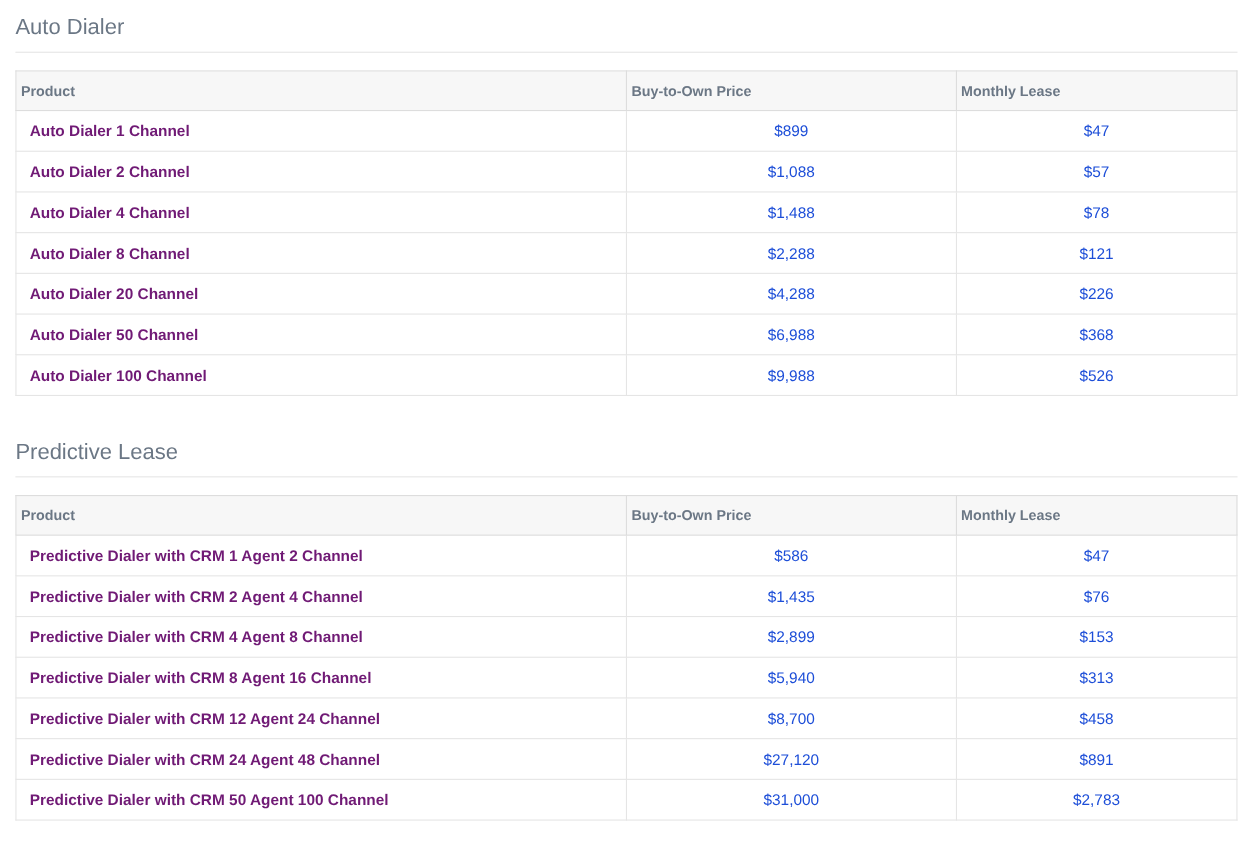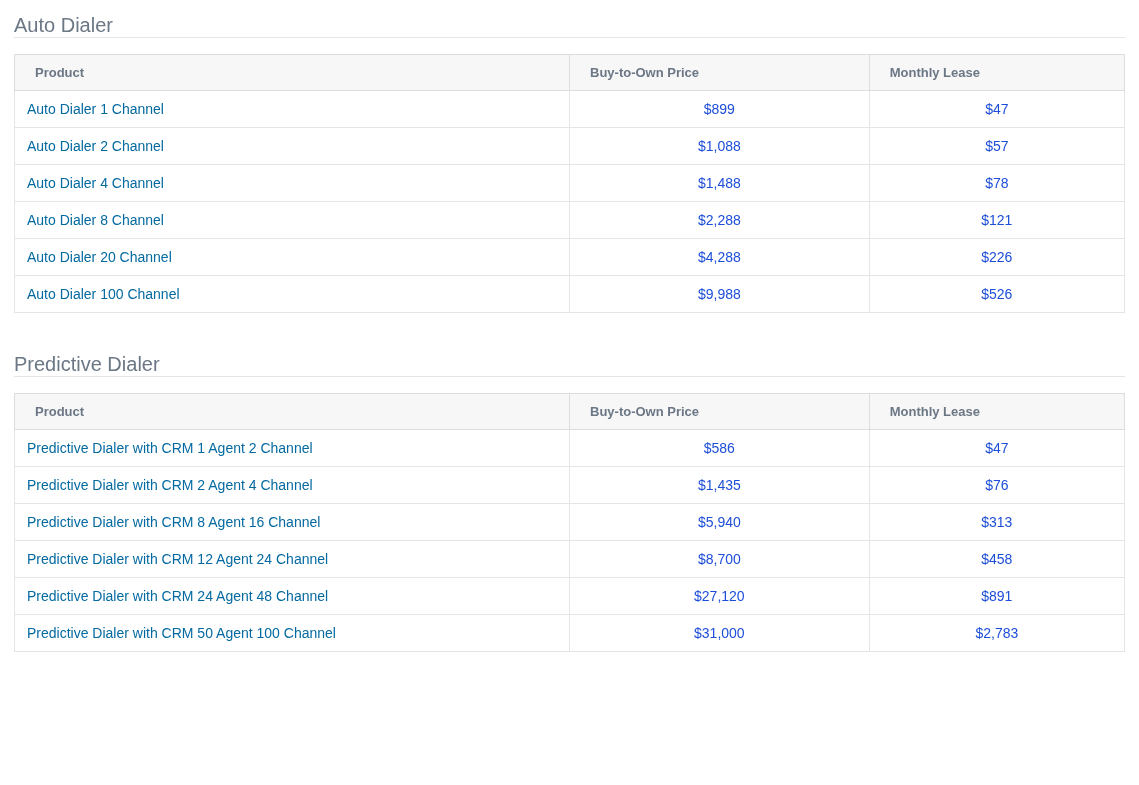--- a/index.html
+++ b/index.html
@@ -14,47 +14,48 @@
       color: #333;
       width: 1139px;
     }
     .section {
       margin-bottom: 40px;
     }
     .section-title {
       font-size: 20px;
       font-weight: 400;
       color: #6b7785;
+      padding-bottom: 10px;
       margin-bottom: 16px;
       border-bottom: 1px solid #e5e5e5;
     }
     table {
       width: 100%;
       border-collapse: collapse;
       border: 1px solid #ddd;
     }
     th {
       background: #f7f7f7;
       text-align: left;
-      padding: 10px 20px;
+      padding: 10px 4px;
       font-size: 13px;
       font-weight: 600;
       color: #6b7785;
       border: 1px solid #ddd;
     }
     td {
       padding: 10px 12px;
       font-size: 14px;
       border: 1px solid #e5e5e5;
       color: #1d4ed8;
       background: #fff;
     }
     td.product-cell {
-      font-weight: 400;
-      color: #0369a1;
+      font-weight: 700;
+      color: #701a75;
     }
     td.price-cell,
     td.lease-cell {
       text-align: center;
     }
     col.col-product {
       width: 50%;
     }
     col.col-price {
       width: 27%;
@@ -101,30 +102,35 @@
         <td class="product-cell">Auto Dialer 8 Channel</td>
         <td class="price-cell">$2,288</td>
         <td class="lease-cell">$121</td>
       </tr>
       <tr>
         <td class="product-cell">Auto Dialer 20 Channel</td>
         <td class="price-cell">$4,288</td>
         <td class="lease-cell">$226</td>
       </tr>
       <tr>
+        <td class="product-cell">Auto Dialer 50 Channel</td>
+        <td class="price-cell">$6,988</td>
+        <td class="lease-cell">$368</td>
+      </tr>
+      <tr>
         <td class="product-cell">Auto Dialer 100 Channel</td>
         <td class="price-cell">$9,988</td>
         <td class="lease-cell">$526</td>
       </tr>
     </tbody>
   </table>
 </div>
 
 <div class="section">
-  <h2 class="section-title">Predictive Dialer</h2>
+  <h2 class="section-title">Predictive Lease</h2>
   <table>
     <colgroup>
       <col class="col-product">
         <col class="col-price">
         <col class="col-lease">
     </colgroup>
     <thead>
       <tr>
         <th>Product</th>
         <th>Buy-to-Own Price</th>
@@ -134,20 +140,25 @@
     <tbody>
       <tr>
         <td class="product-cell">Predictive Dialer with CRM 1 Agent 2 Channel</td>
         <td class="price-cell">$586</td>
         <td class="lease-cell">$47</td>
       </tr>
       <tr>
         <td class="product-cell">Predictive Dialer with CRM 2 Agent 4 Channel</td>
         <td class="price-cell">$1,435</td>
         <td class="lease-cell">$76</td>
+      </tr>
+      <tr>
+        <td class="product-cell">Predictive Dialer with CRM 4 Agent 8 Channel</td>
+        <td class="price-cell">$2,899</td>
+        <td class="lease-cell">$153</td>
       </tr>
       <tr>
         <td class="product-cell">Predictive Dialer with CRM 8 Agent 16 Channel</td>
         <td class="price-cell">$5,940</td>
         <td class="lease-cell">$313</td>
       </tr>
       <tr>
         <td class="product-cell">Predictive Dialer with CRM 12 Agent 24 Channel</td>
         <td class="price-cell">$8,700</td>
         <td class="lease-cell">$458</td>

